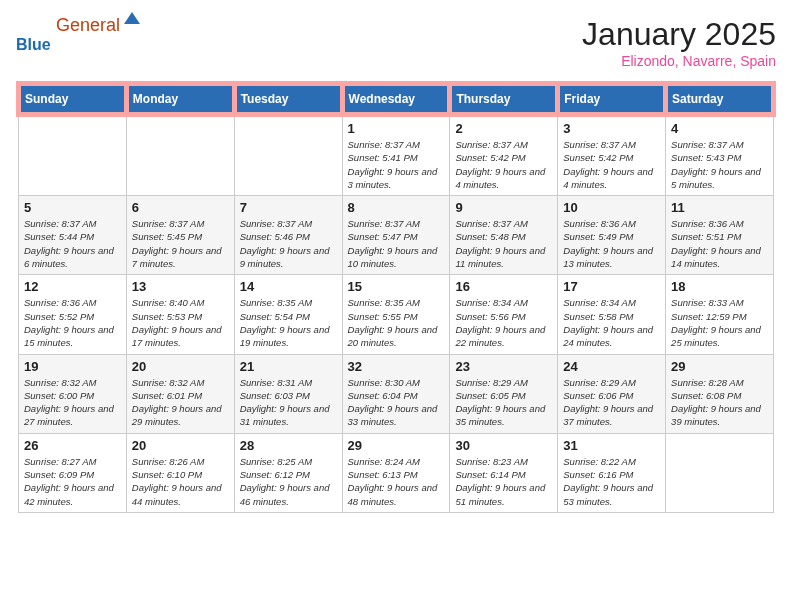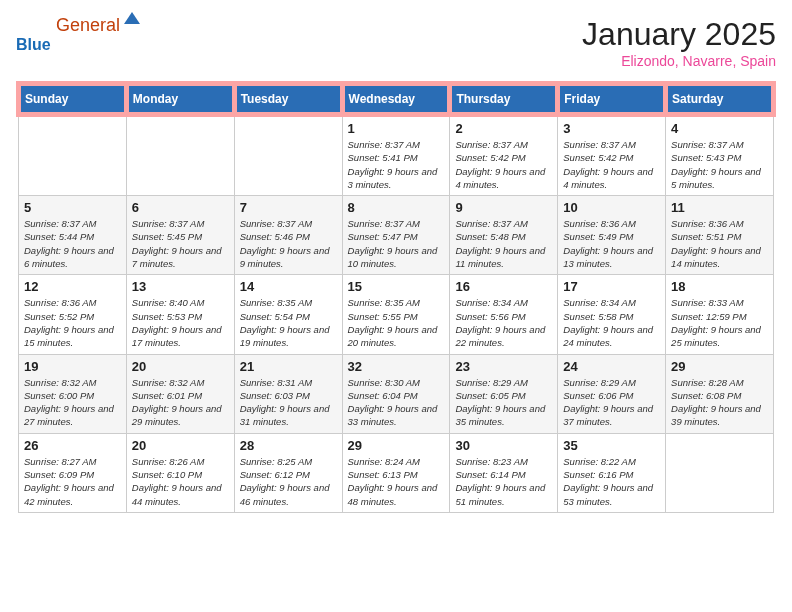--- a/index.html
+++ b/index.html
@@ -317,21 +317,21 @@
 Sunset: 6:13 PM
 Daylight: 9 hours and 48 minutes.</div>
         </td>
         <td>
           <div class="day-num">30</div>
           <div class="day-info">Sunrise: 8:23 AM
 Sunset: 6:14 PM
 Daylight: 9 hours and 51 minutes.</div>
         </td>
         <td>
-          <div class="day-num">35</div>
+          <div class="day-num">31</div>
           <div class="day-info">Sunrise: 8:22 AM
 Sunset: 6:16 PM
 Daylight: 9 hours and 53 minutes.</div>
         </td>
         <td class="empty-cell"></td>
       </tr>
     </tbody>
 </table>
 
 </body></html>

